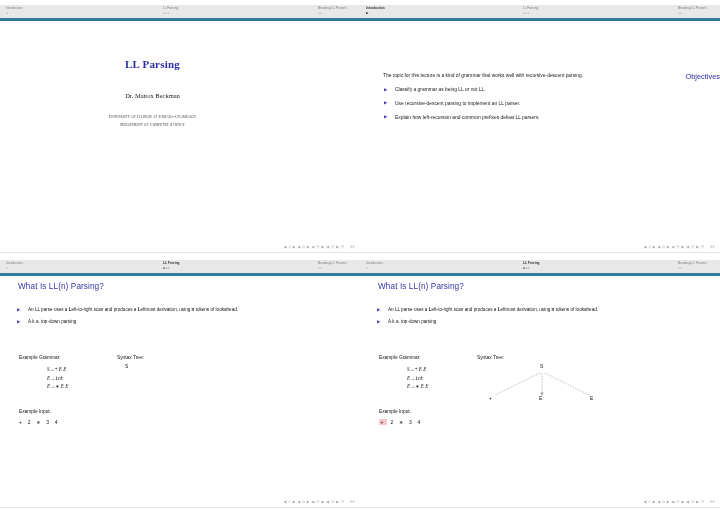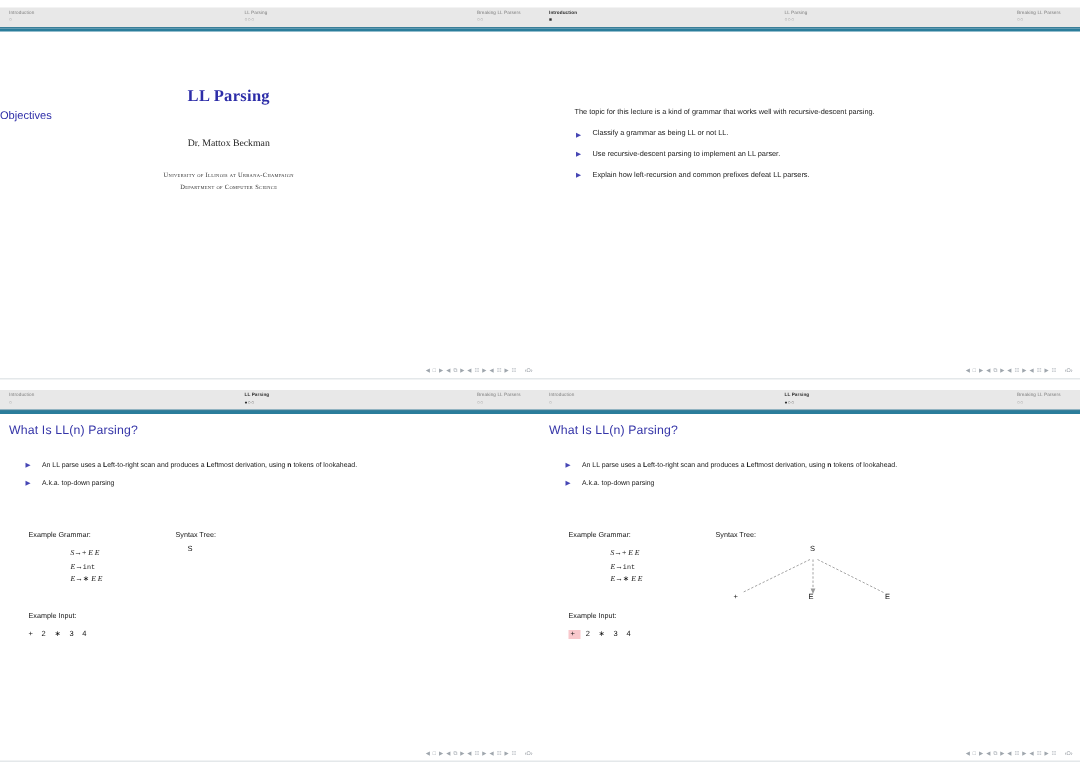--- a/index.html
+++ b/index.html
@@ -23,30 +23,30 @@
   .headsec.s3{left:318px;}
   .botrule{position:absolute;left:0;top:19px;width:360px;height:2.4px;background:#2b7d9b;}
 
   
   .titleblock{position:absolute;left:0;top:58px;width:305px;text-align:center;}
   .ttl{font-family:"Liberation Serif", serif;font-size:11px;color:#2d2da8;font-weight:bold;letter-spacing:.2px;}
   .author{font-family:"Liberation Serif", serif;font-size:6.5px;color:#222;margin-top:22px;}
   .inst{font-family:"Liberation Serif", serif;font-size:4.3px;color:#333;margin-top:14px;line-height:1.75;
         font-variant:small-caps;letter-spacing:.22px;}
 
-  .objhead{position:absolute;left:0;top:72px;width:720px;text-align:left;font-size:7.4px;color:#2d2da8;}
+  .objhead{position:absolute;left:0;top:72px;width:720px;text-align:right;font-size:7.4px;color:#2d2da8;}
 
   .objbody{position:absolute;left:23px;top:72px;width:325px;}
   .lead{font-size:4.9px;color:#1a1a1a;line-height:1.5;}
   .blist{margin:7px 0 0 0;padding:0;list-style:none;}
   .blist li{position:relative;padding-left:12px;margin-bottom:6.5px;font-size:4.9px;color:#1a1a1a;line-height:1.45;}
   .bul{position:absolute;left:1px;top:.3px;color:#4646b4;font-size:4.4px;}
 
   
-  .frametitle{position:absolute;left:6px;top:27px;font-size:8.2px;color:#3535a8;letter-spacing:.1px;}
+  .frametitle{position:absolute;left:18px;top:27px;font-size:8.2px;color:#3535a8;letter-spacing:.1px;}
   .body{position:absolute;left:6px;top:52px;width:348px;}
   .ilist{margin:0;padding:0;list-style:none;}
   .ilist li{position:relative;padding-left:22px;margin-bottom:5px;font-size:4.6px;color:#151515;line-height:1.46;}
   .ilist li .bul{left:11px;top:.2px;}
   .ilist b{font-weight:bold;}
 
   .cols{position:absolute;left:19px;top:100px;width:330px;}
   .lbl{font-size:4.8px;color:#141414;}
   .c-gram{position:absolute;left:0;top:0;width:95px;}
   .c-tree{position:absolute;left:98px;top:0;width:232px;}

